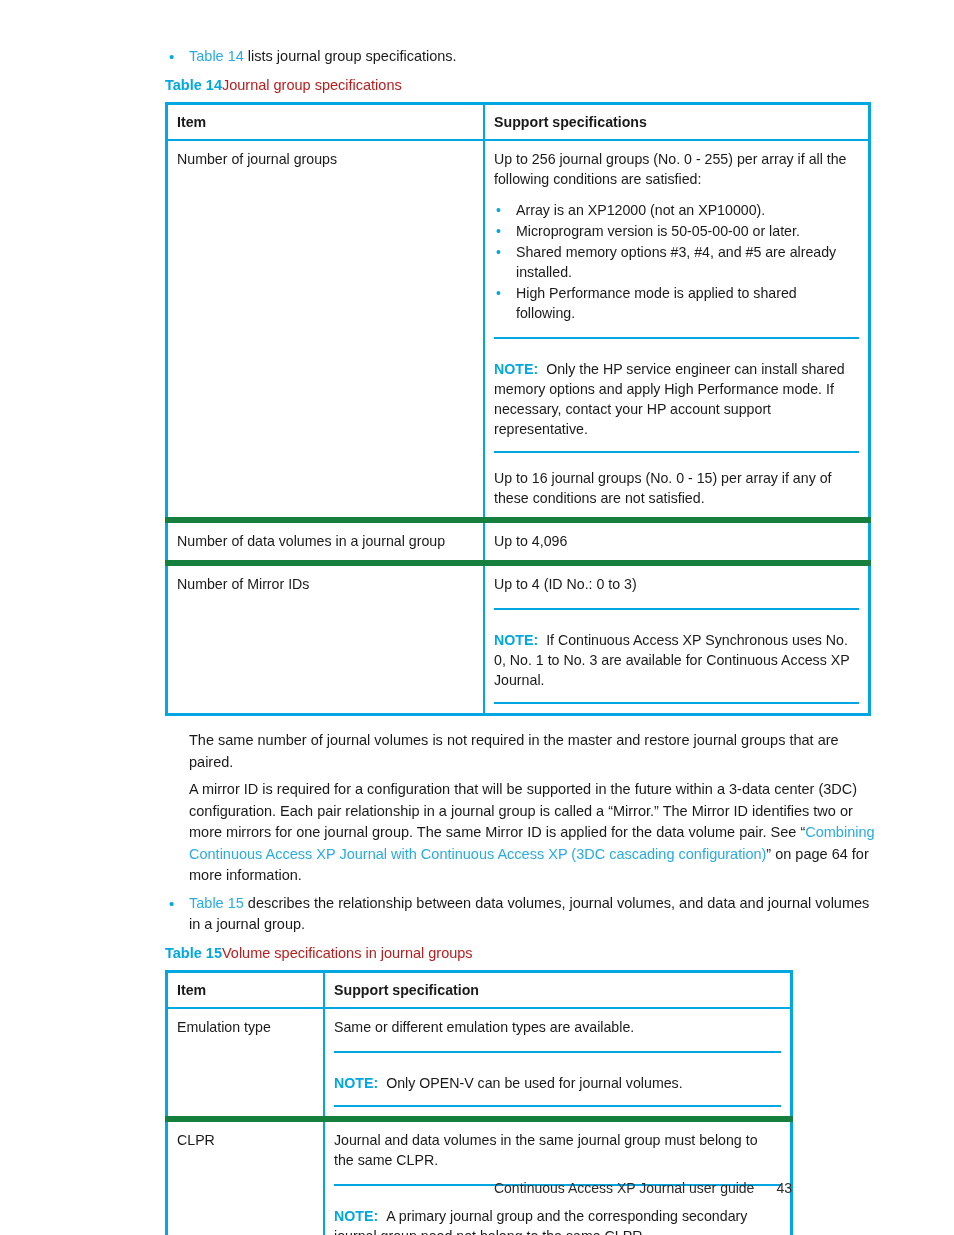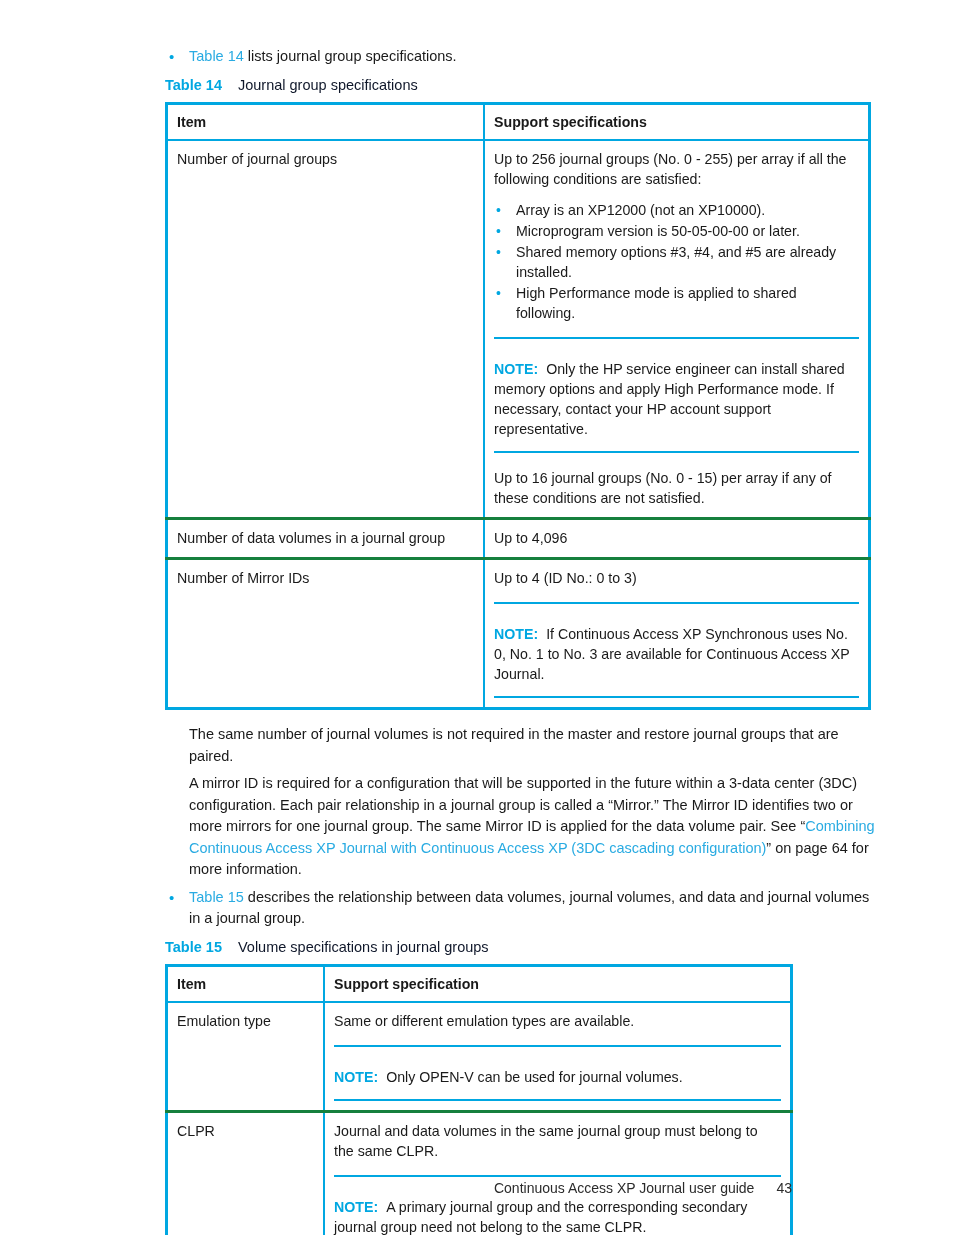--- a/index.html
+++ b/index.html
@@ -58,22 +58,22 @@
     font-size: 14.5px;
     line-height: 21px;
     margin: 8px 0 6px 0;
     white-space: nowrap;
   }
   .table-caption .cap-label {
     color: #00a7e1;
     font-weight: bold;
   }
   .table-caption .cap-title {
-    color: #0f172a;
-    margin-left: 16px;
+    color: #b91c1c;
+    margin-left: 0;
   }
 
   
   table.spec {
     border-collapse: collapse;
     table-layout: fixed;
     border: 3px solid #00a7e1;
     background: #ffffff;
   }
   table.spec td, table.spec th {
@@ -87,21 +87,21 @@
   table.spec thead th {
     font-weight: bold;
     border-bottom: 2px solid #00a7e1;
     padding-top: 7px;
     padding-bottom: 7px;
   }
   table.spec th.c1, table.spec td.c1 {
     border-right: 2px solid #00a7e1;
   }
   table.spec tbody tr + tr td {
-    border-top: 3px solid #15803d;
+    border-top: 6px solid #15803d;
   }
 
   
   #table14 { width: 706px; margin-top: 2px; }
   #table14 .c1 { width: 297px; }
 
   
   #table15 { width: 628px; margin-top: 2px; }
   #table15 .c1 { width: 137px; }
 

